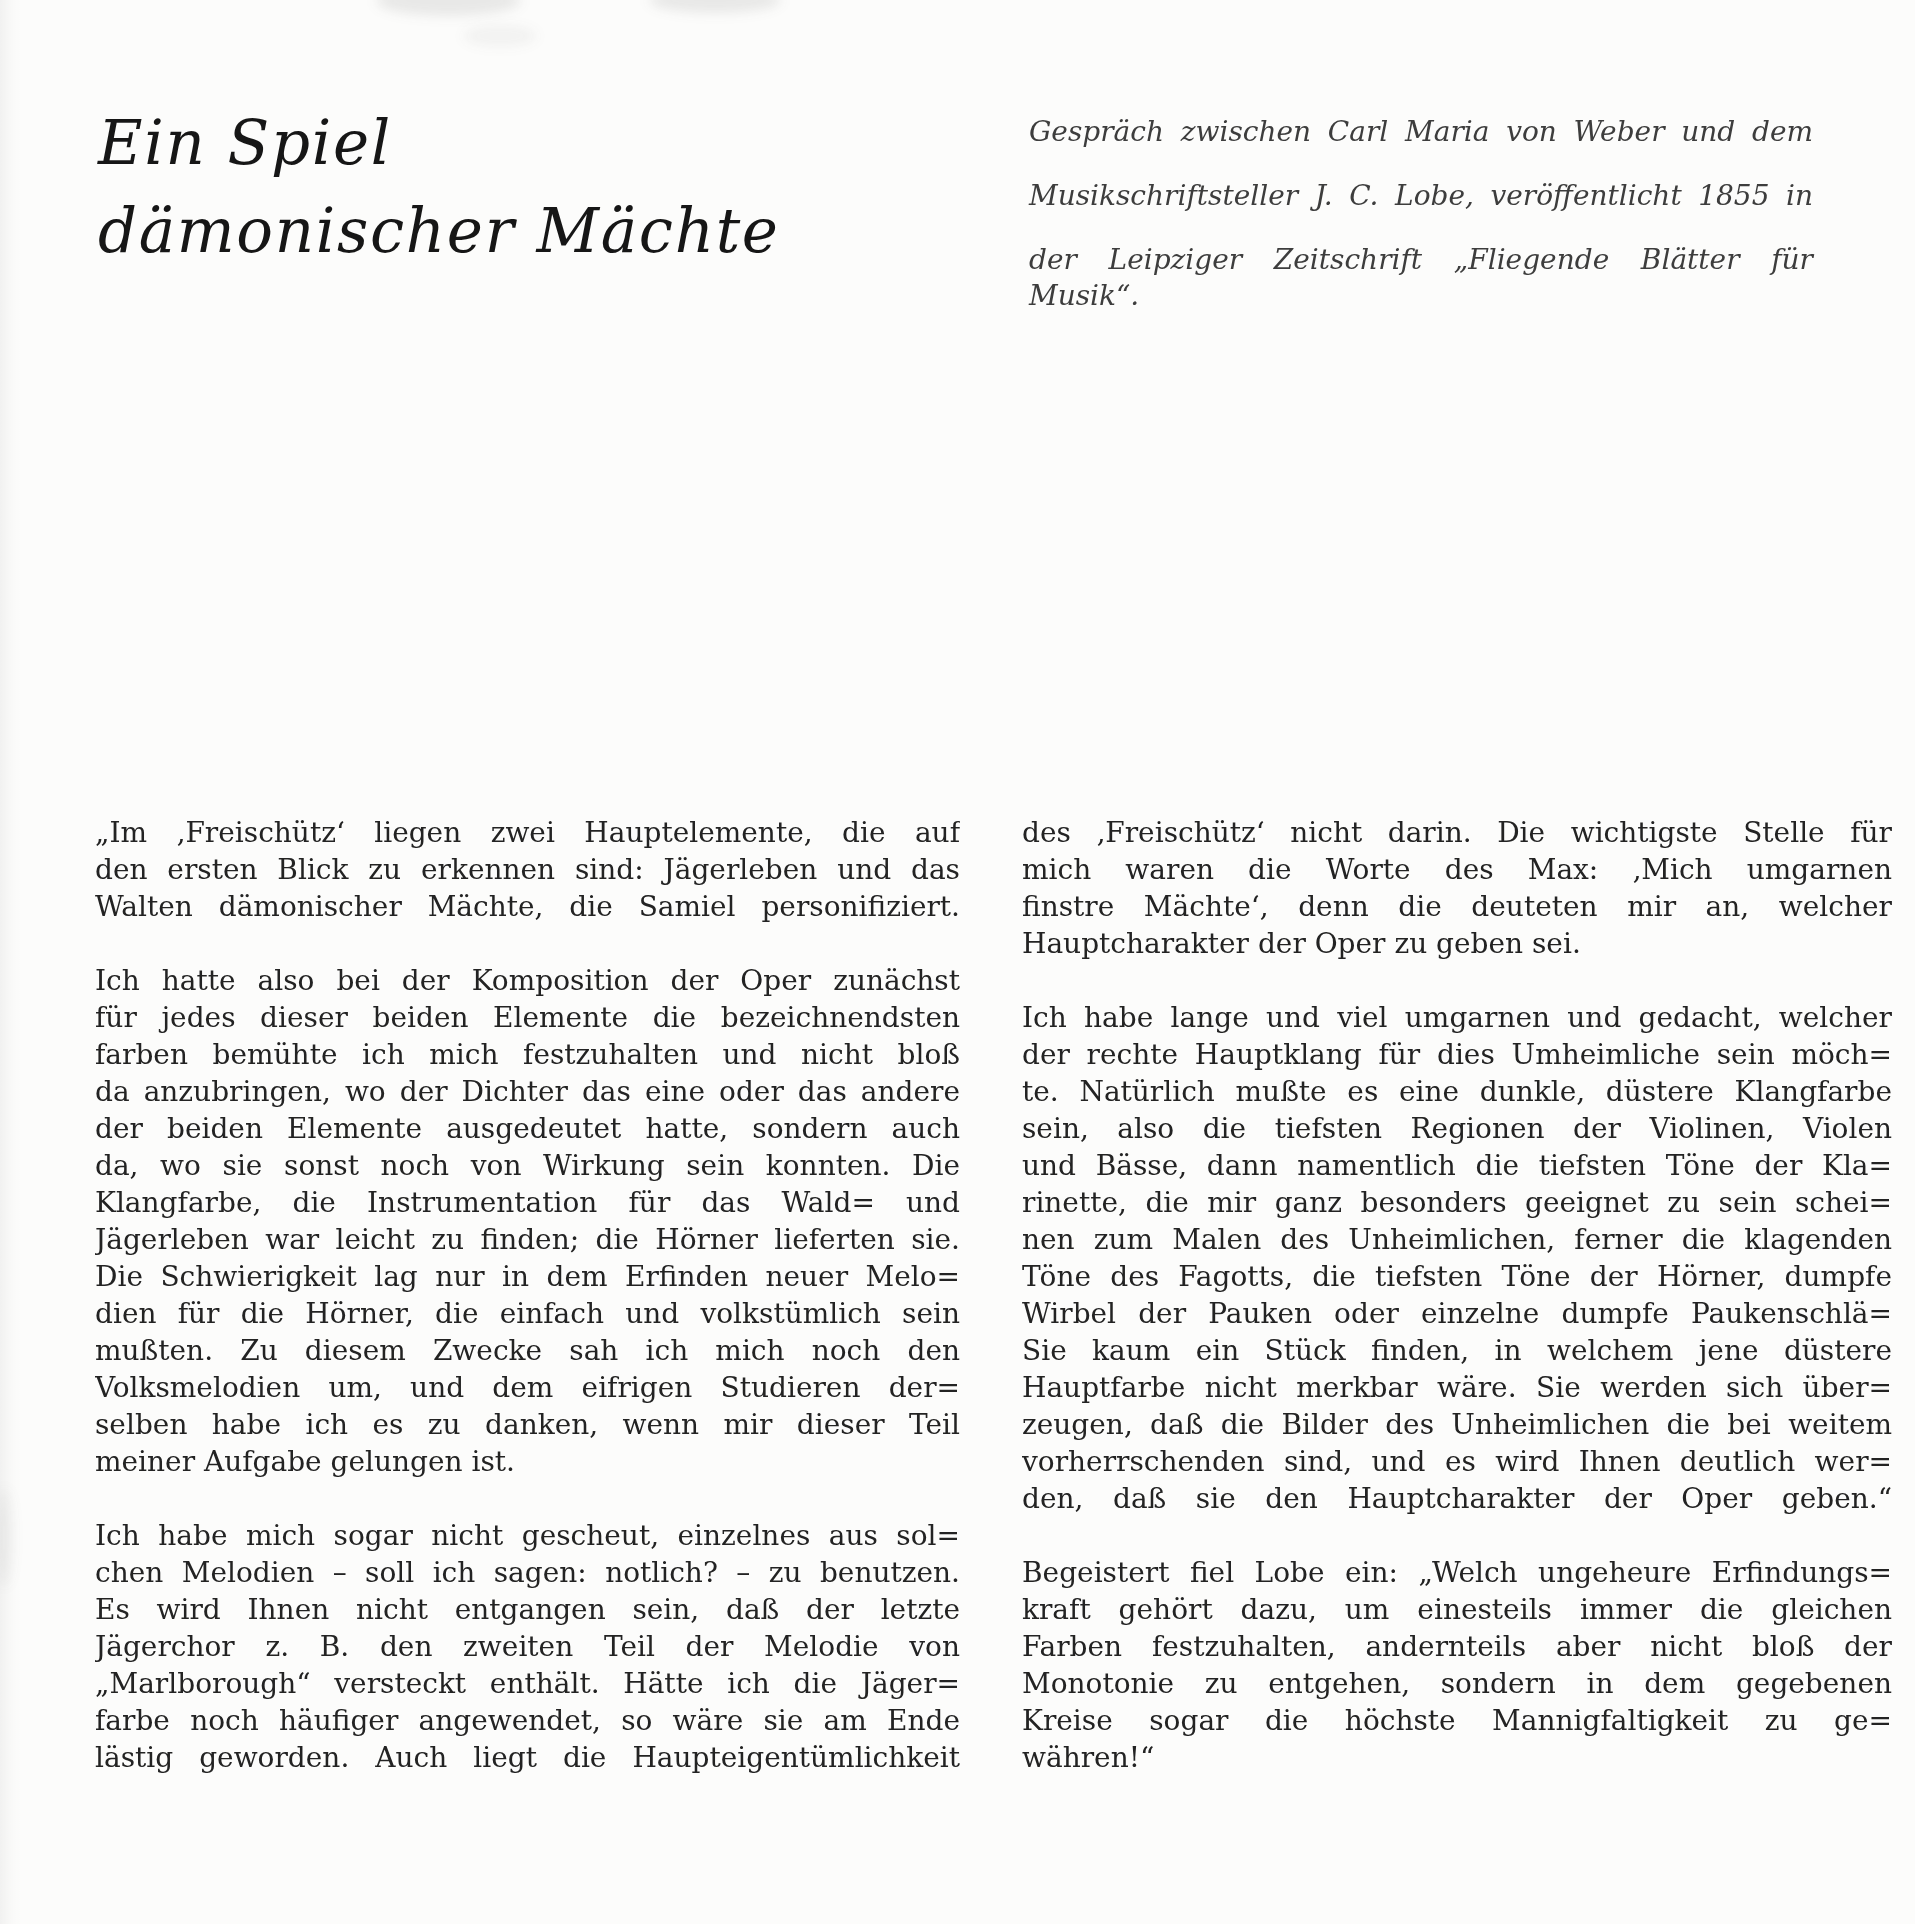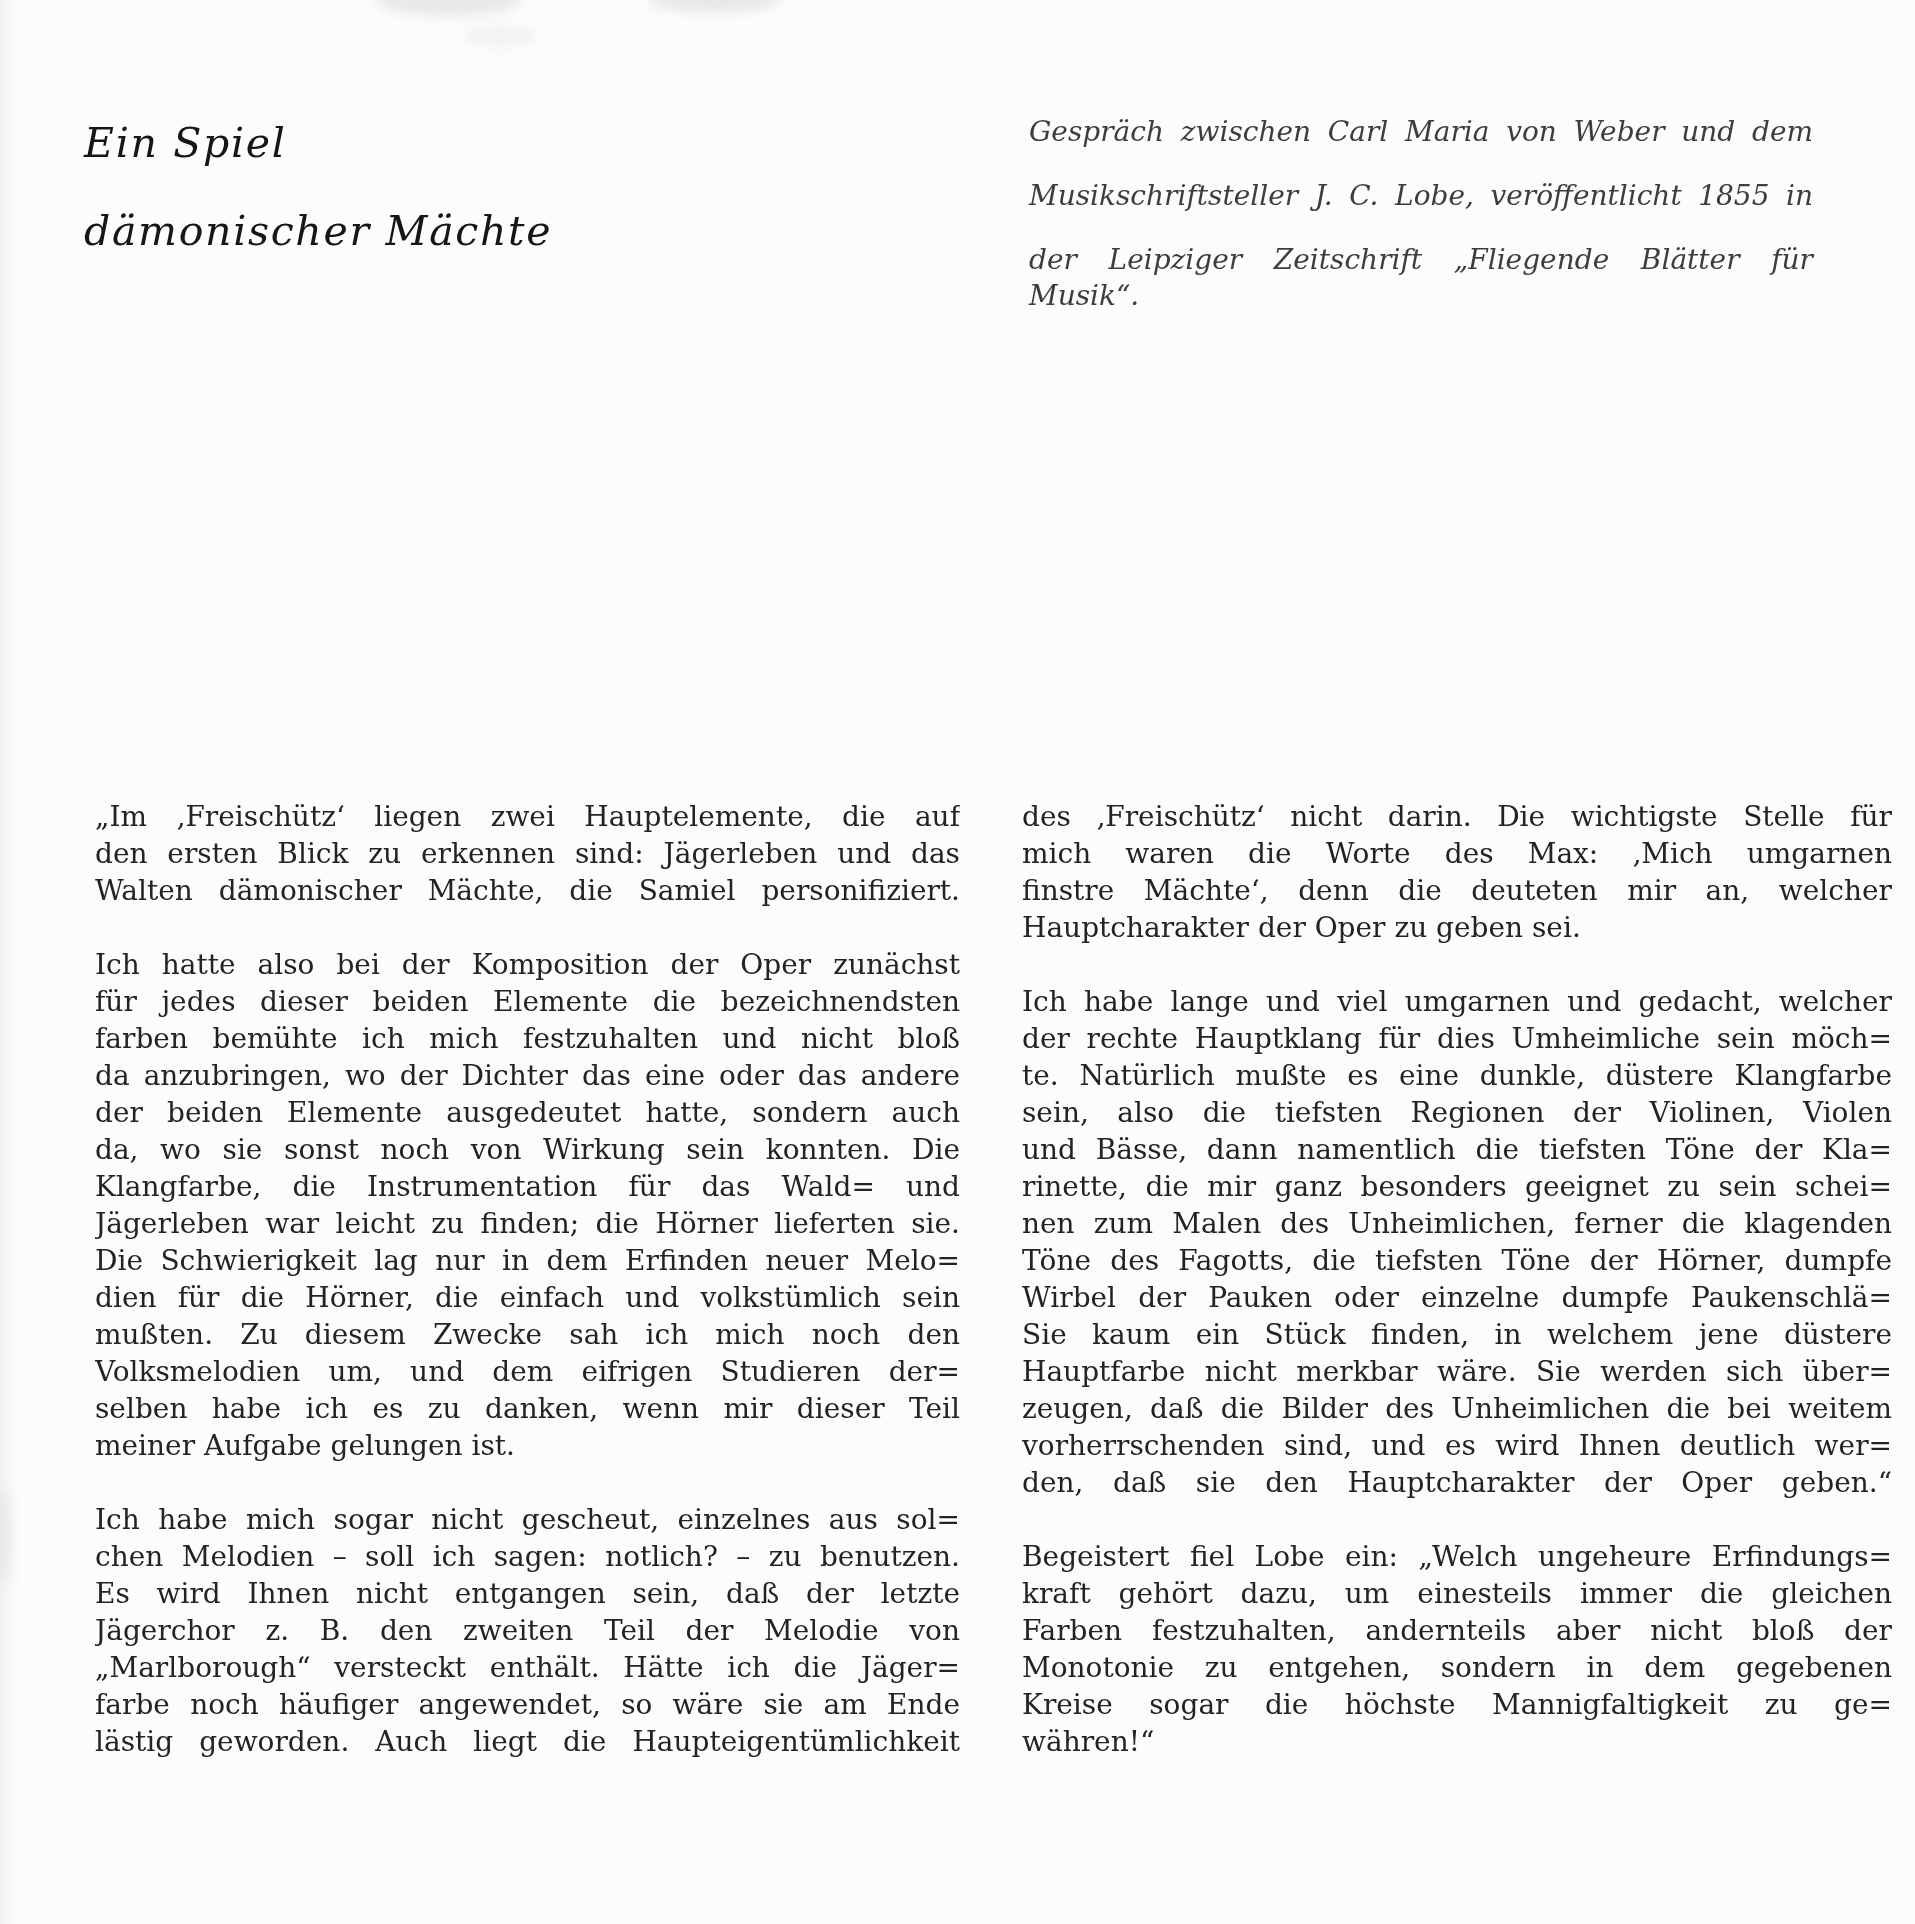--- a/index.html
+++ b/index.html
@@ -26,24 +26,24 @@
     background: rgba(60,60,60,0.10);
   }
   .smudge.s1 { left: 376px; top: -15px; width: 145px; height: 31px; }
   .smudge.s2 { left: 649px; top: -13.2px; width: 132px; height: 26.5px; }
   .smudge.s3 { left: 463px; top: 25px; width: 74px; height: 21.5px; background: rgba(60,60,60,0.05); }
   .smudge.s4 { left: -5px; top: 1488px; width: 18px; height: 99px; background: rgba(60,60,60,0.06); }
 
   
   .title {
     position: absolute;
-    left: 84px;
+    left: 98px;
     top: 99px;
     font-style: italic;
-    font-size: 41px;
+    font-size: 61px;
     line-height: 88px;
     letter-spacing: 1.7px;
     color: #161616;
   }
   .title .title-line { white-space: nowrap; }
 
   
   .header-note {
     position: absolute;
     left: 1029px;
@@ -63,21 +63,21 @@
 
   
   .column {
     position: absolute;
     top: 798px;
     font-size: 28px;
     color: #232323;
   }
   .column.left  { left: 95px;  width: 865px; }
   .column.right { left: 1022px; width: 870px; }
-  .para { margin: 0 0 37px 0; }
+  .para { margin: 16px 0 37px 0; }
   .bodyline {
     height: 37px;
     line-height: 37px;
     text-align: justify;
     text-align-last: justify;
     overflow: hidden;
   }
   .bodyline.endline { text-align-last: left; }
 </style>
 </head>

